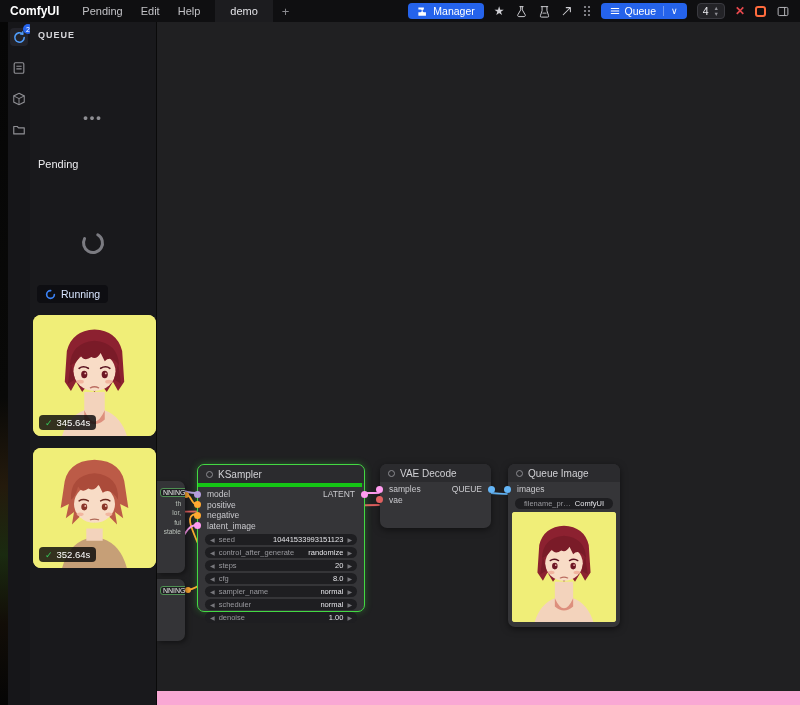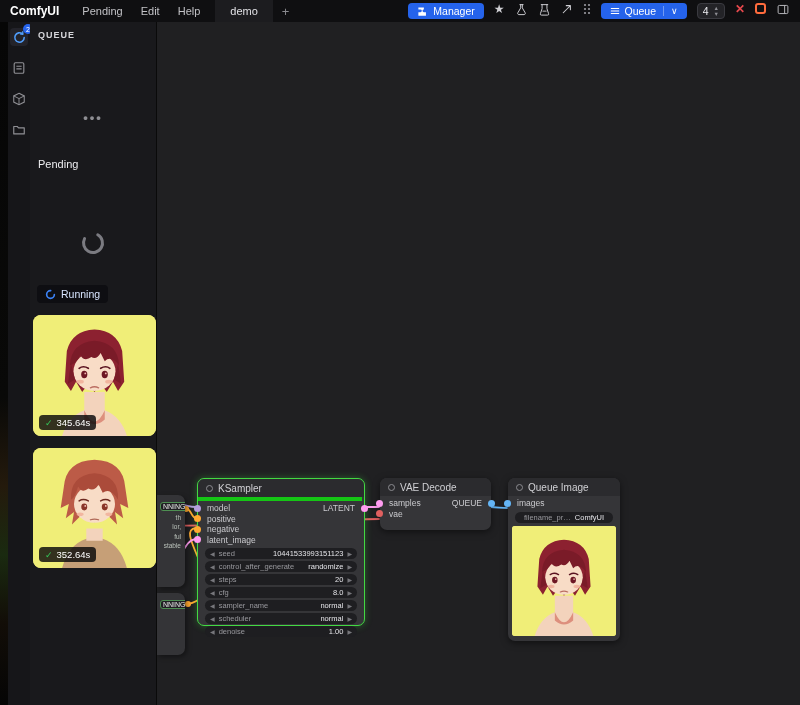--- a/index.html
+++ b/index.html
@@ -7,21 +7,21 @@
   .app { position:relative; width:800px; height:705px; background:#f9a8d4; }
 
   
   .topbar { position:absolute; left:0; top:0; width:800px; height:22px; background:#0f0f11;
             display:flex; align-items:center; color:#c9c9cc; font-size:11px; z-index:30; }
   .logo { font-weight:bold; font-size:12px; color:#fff; padding:0 14px 0 10px; }
   .menu-item { padding:0 9px; color:#c2c2c6; cursor:default; }
   .tab { height:22px; display:flex; align-items:center; padding:0 15px; background:#1c1c1f; color:#e2e2e6;
          margin-left:6px; font-size:11px; }
   .plus { padding:0 9px; color:#8b8b90; font-size:13px; }
-  .tb-right { margin-left:auto; display:flex; gap:10px; padding-right:10px; }
+  .tb-right { margin-left:auto; display:flex; align-items:center; gap:10px; padding-right:10px; }
   .btn-blue { background:#2563eb; height:16px; border-radius:4px; display:flex; align-items:center; gap:5px;
               padding:0 9px; color:#fff; font-size:10.5px; }
   .q-divider { width:1px; height:10px; background:rgba(255,255,255,.35); margin:0 2px; }
   .star { color:#cfcfd4; font-size:12px; line-height:1; }
   .icon-svg { display:block; }
   .stepper { background:#232327; border:1px solid #3a3a40; border-radius:4px; height:16px; display:flex;
              align-items:center; padding:0 5px; gap:5px; color:#ececf0; font-size:10.5px; }
   .step-arrows { display:flex; flex-direction:column; font-size:5.5px; color:#8e8e94; line-height:1.1; }
   .x-red { color:#e5484d; font-size:12px; font-weight:bold; line-height:1; }
   .stop-orange { width:11px; height:11px; border:2px solid #ff6b3d; border-radius:3px; }
@@ -47,21 +47,21 @@
               background:#0e0e12; border-radius:4px; padding:3px 8px; font-size:10.5px; color:#d8e5ff; }
   .thumb { position:absolute; left:3px; width:123px; border-radius:8px; overflow:hidden; background:#f0ee78; }
   .thumb1 { top:293px; height:121px; }
   .thumb2 { top:426px; height:120px; }
   .fit { width:100%; height:100%; display:block; }
   .badge-time { position:absolute; left:6px; bottom:6px; background:rgba(8,8,10,.82); border-radius:4px;
                 padding:2px 6px; font-size:9.5px; color:#fff; display:flex; gap:4px; align-items:center; }
   .check { color:#35c759; font-size:9px; }
 
   
-  .canvas { position:absolute; left:157px; top:22px; width:643px; height:683px; background:#202022; overflow:hidden; }
+  .canvas { position:absolute; left:157px; top:8px; width:643px; height:683px; background:#202022; overflow:hidden; }
   .wires { position:absolute; inset:0; pointer-events:none; }
 
   .node { position:absolute; background:#353538; border-radius:7px; box-shadow:0 2px 7px rgba(0,0,0,.5);
           color:#c7c7cb; }
   .node-header { height:18px; display:flex; align-items:center; gap:5px; padding:0 8px; background:#2b2b2e;
                  border-radius:7px 7px 0 0; font-size:10px; color:#d0d0d4; white-space:nowrap; }
   .collapse-dot { width:7px; height:7px; border:1.4px solid #8b8b90; border-radius:50%; flex:none; }
   .ksampler { left:40px; top:456px; width:168px; height:148px; border:1.5px solid #43d943;
               box-shadow:0 0 7px rgba(60,220,60,.35); }
   .progress { height:4px; background:#15c515; width:99%; }
@@ -69,21 +69,21 @@
   .slotrow { position:relative; height:10.5px; display:flex; align-items:center; padding:0 9px;
              font-size:8.5px; color:#cacace; }
   .sdot { position:absolute; width:7px; height:7px; border-radius:50%; top:50%; margin-top:-3.5px; }
   .sdot.in { left:-4px; } .sdot.out { right:-4px; }
   .slot-out-label { margin-left:auto; }
   .widget { height:11px; margin:2px 7px; background:#1e1e21; border-radius:6px; display:flex; align-items:center;
             padding:0 5px; font-size:7.5px; white-space:nowrap; overflow:hidden; }
   .warr { color:#77777c; font-size:6px; flex:none; }
   .wname { color:#98989d; margin-left:4px; overflow:hidden; text-overflow:ellipsis; }
   .wval { margin-left:auto; margin-right:4px; color:#e4e4e8; }
-  .vaenode { left:223px; top:456px; width:111px; height:52px; }
+  .vaenode { left:223px; top:456px; width:111px; height:64px; }
   .savenode { left:351px; top:456px; width:112px; }
   .preview { margin:3px 4px 5px; height:110px; border-radius:3px; overflow:hidden; background:#f0ee78; }
 
   .sliver { position:absolute; left:0; background:#343437; border-radius:0 7px 7px 0;
             box-shadow:2px 2px 5px rgba(0,0,0,.4); overflow:hidden; }
   .sliver1 { top:473px; width:28px; height:92px; }
   .sliver2 { top:571px; width:28px; height:62px; }
   .sliver-badge { display:inline-block; margin:6px 2px 1px 3px; background:#1f1f22; border:1px solid #4e8f52;
                   border-radius:3px; padding:0 2px; font-size:7px; color:#ececec; }
   .sliver-lines div { padding:0 4px; font-size:6.5px; color:#b9c0b9; text-align:right; line-height:1.45; }

